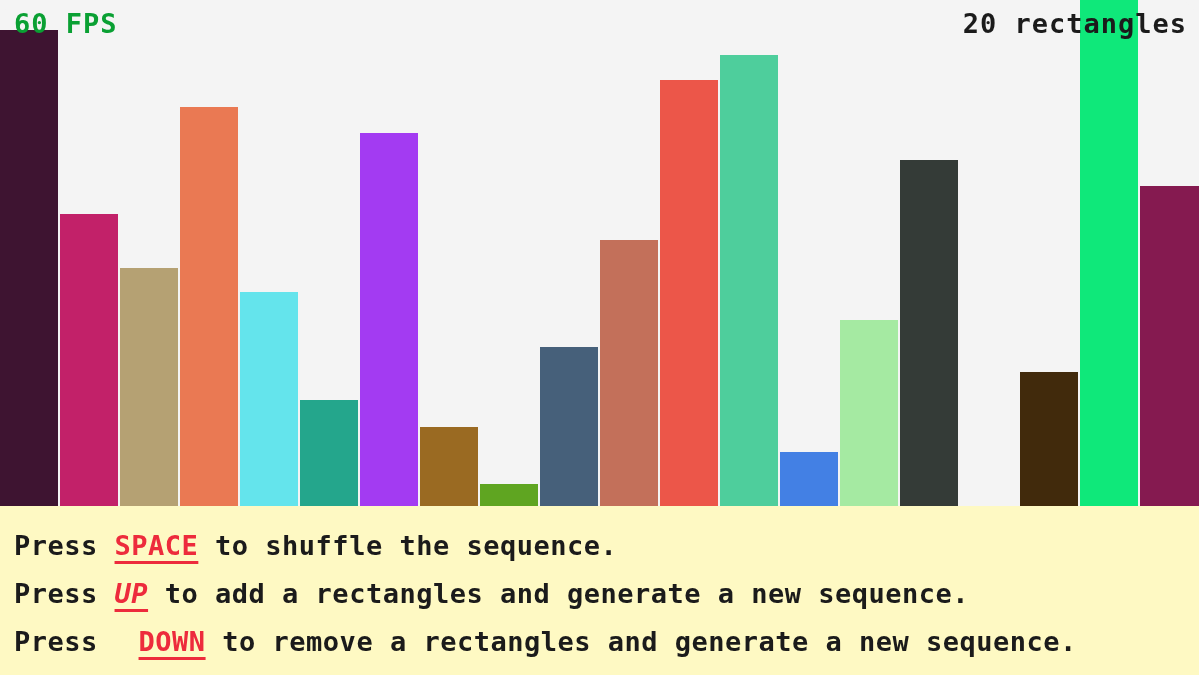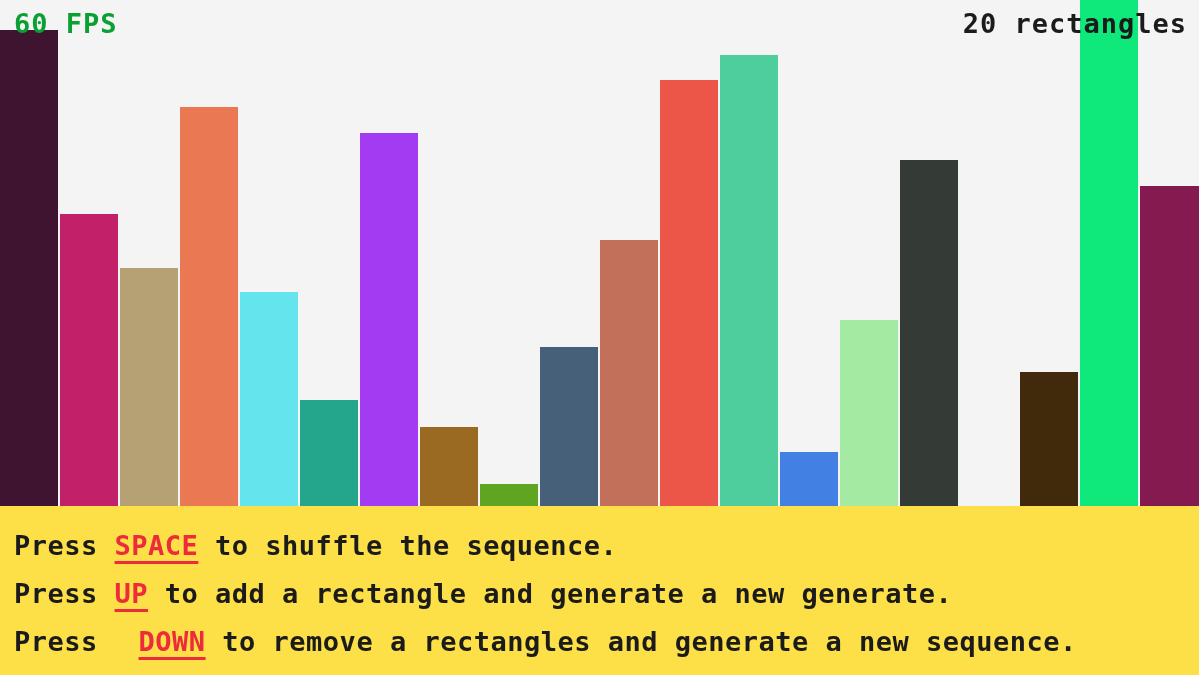--- a/index.html
+++ b/index.html
@@ -59,21 +59,21 @@
     text-align: center;
   }
 
   
   #instructions {
     position: absolute;
     left: 0;
     top: 506px;
     width: 1199px;
     height: 169px;
-    background: #fde047;
+    background: #fef9c3;
     padding: 16px 1px 0 14px;
     box-sizing: border-box;
   }
   .instruction-line {
     font-size: 27px;
     line-height: 48px;
     color: #1b1b1b;
     white-space: pre;
     letter-spacing: 0.5px;
     font-weight: bold;
@@ -111,17 +111,17 @@
       <div class="bar" style="left: 1080px; width: 58px; height: 506px; background: rgb(15, 232, 122);"></div>
       <div class="bar" style="left: 1140px; width: 59px; height: 320px; background: rgb(133, 26, 80);"></div>
     </div>
 
   <div id="fps-counter" style="color: rgb(10, 160, 51);">60 FPS</div>
 
   <div id="rect-count" style="color: rgb(27, 27, 27);">20 rectangles</div>
 
   <div id="instructions">
       <div class="instruction-line"><span>Press </span><span class="key" style="color: rgb(237, 43, 60);">SPACE</span><span> to shuffle the sequence.</span></div>
-      <div class="instruction-line"><span>Press </span><span class="key" style="color: rgb(237, 43, 60);">UP</span><span> to add a rectangle and generate a new generate.</span></div>
+      <div class="instruction-line"><span>Press </span><span class="key" style="color: rgb(237, 43, 60); font-style: italic;">UP</span><span> to add a rectangles and generate a new sequence.</span></div>
       <div class="instruction-line"><span>Press </span><span class="key" style="color: rgb(237, 43, 60); margin-left: 24px;">DOWN</span><span> to remove a rectangles and generate a new sequence.</span></div>
     </div>
 
 </div>
 
 </body></html>

